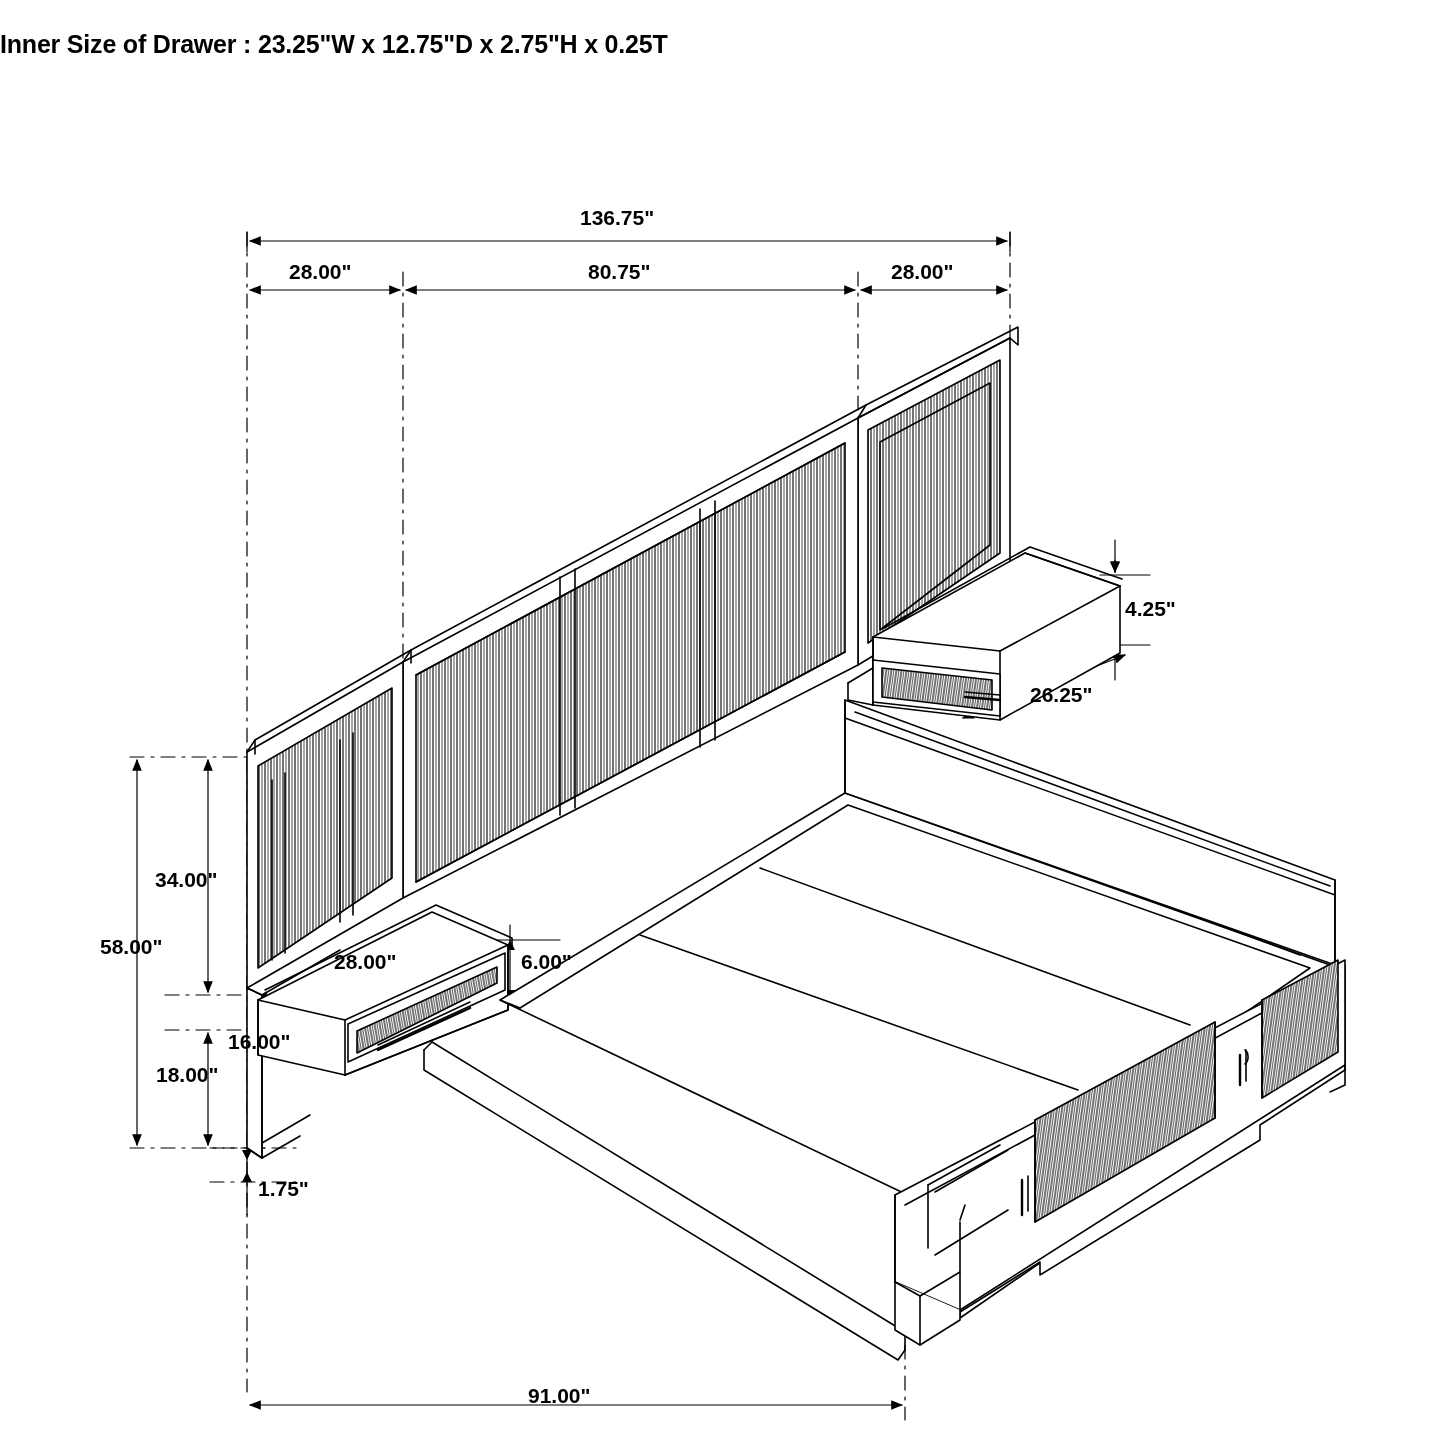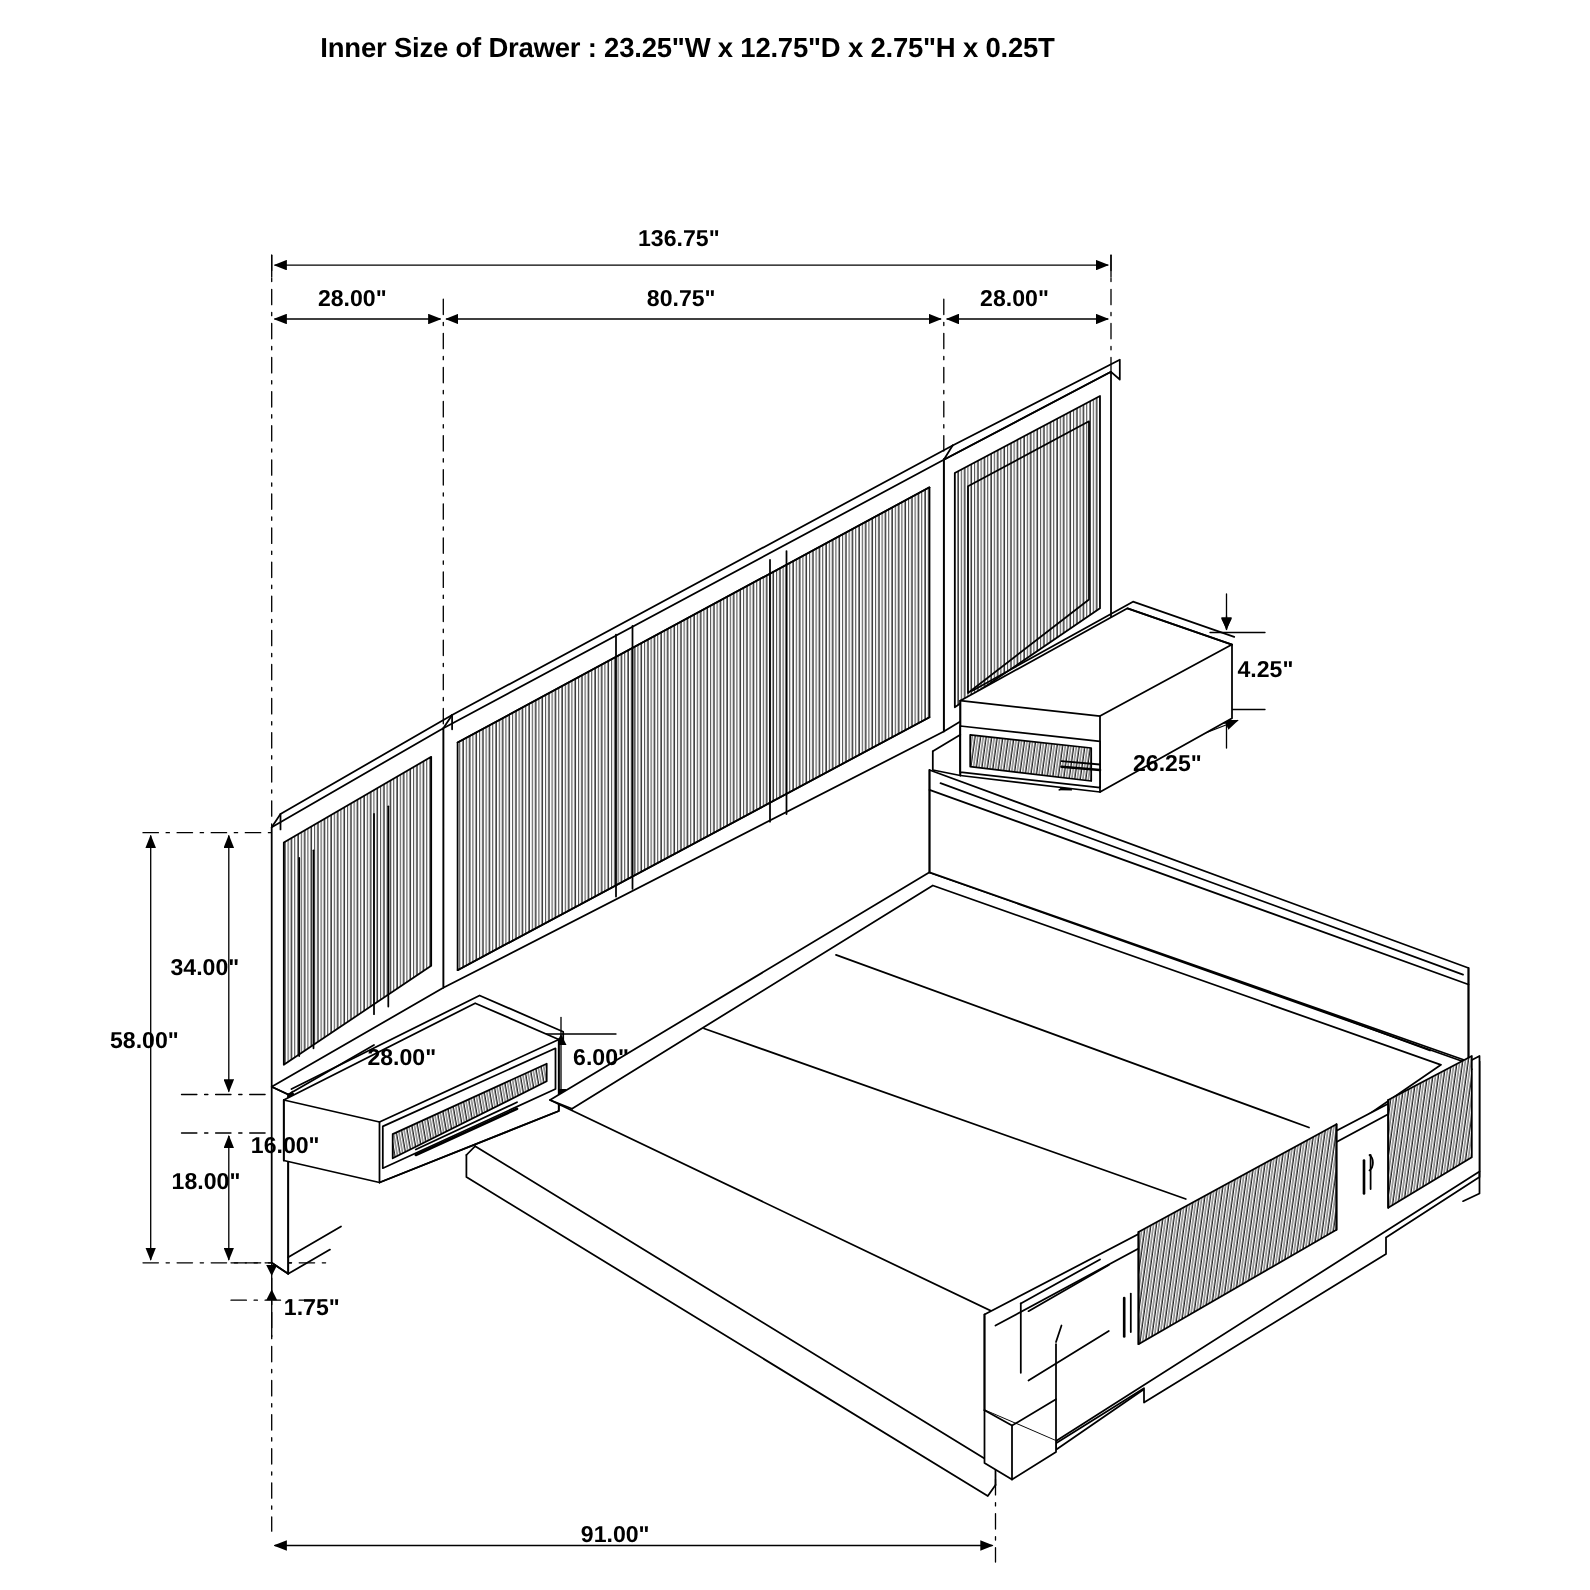--- a/index.html
+++ b/index.html
@@ -18,21 +18,20 @@
   #diagram-root {
     position: relative;
     width: 1445px;
     height: 1445px;
   }
   .title {
     position: absolute;
     top: 30px;
     left: 0;
     width: 1250px;
-    text-align: center;
     font-size: 25px;
     font-weight: bold;
     letter-spacing: -0.2px;
   }
   svg.drawing {
     position: absolute;
     top: 0;
     left: 0;
     width: 1445px;
     height: 1445px;

